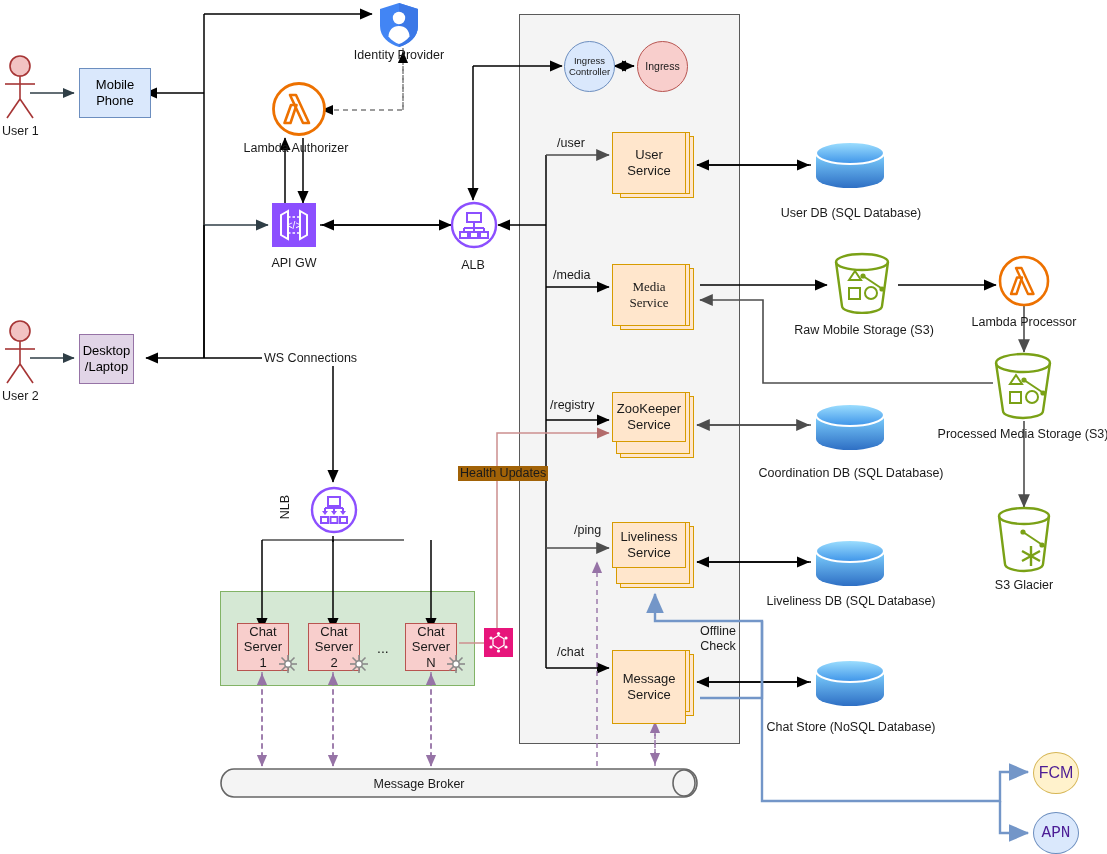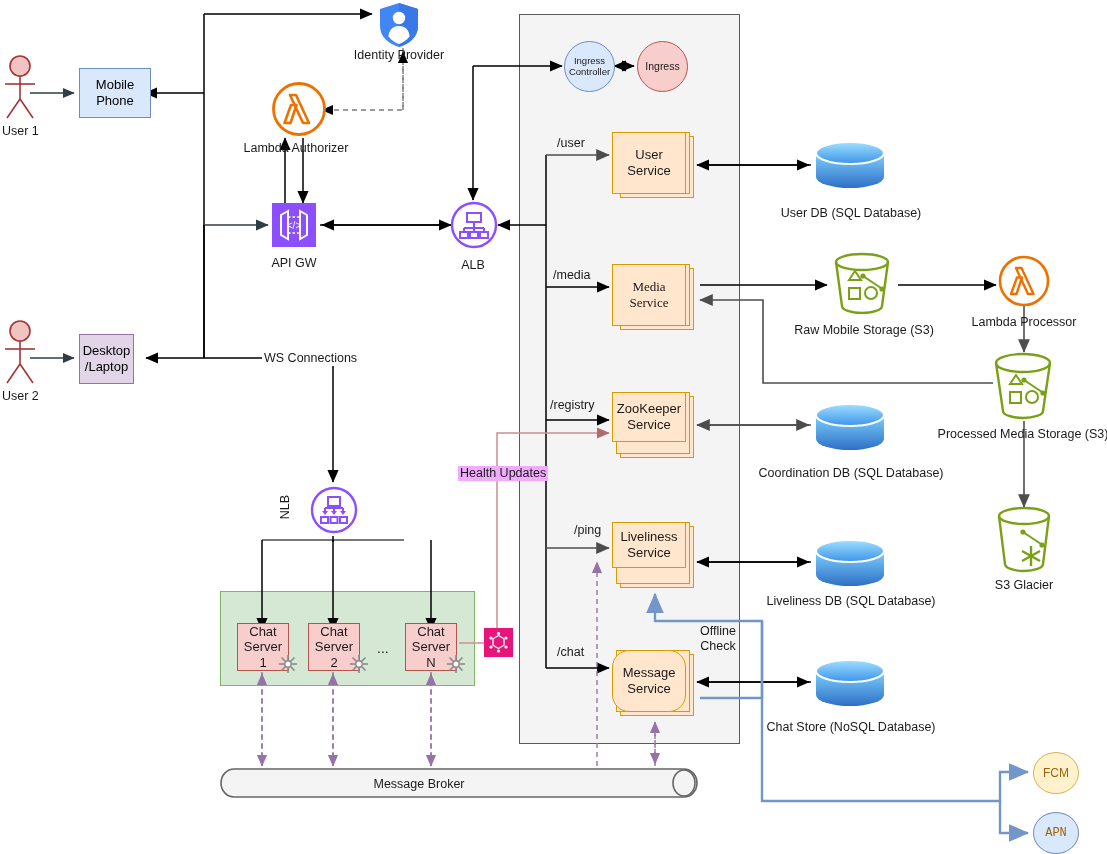--- a/index.html
+++ b/index.html
@@ -14,21 +14,21 @@
   .svc .sheet{position:absolute;background:#ffe6cc;border:1.6px solid #d79b00;box-sizing:border-box;}
   .svc .sheet.s3{left:8px;top:8px;}
   .svc .sheet.s2{left:4px;top:4px;}
   .svc .sheet.s1{left:0;top:4px;display:flex;align-items:center;justify-content:center;
      text-align:center;font-size:13px;line-height:1.25;color:#1a1a1a;}
   .chatsvr{position:absolute;background:#f8cecc;border:1.5px solid #b85450;box-sizing:border-box;
      display:flex;align-items:center;justify-content:center;text-align:center;font-size:13px;line-height:1.2;color:#1a1a1a;}
   .circ{position:absolute;border-radius:50%;box-sizing:border-box;display:flex;align-items:center;
      justify-content:center;text-align:center;font-size:9.5px;line-height:1.1;color:#1a1a1a;}
   .ell{position:absolute;border-radius:50%;box-sizing:border-box;display:flex;align-items:center;
-     justify-content:center;font-size:12px;color:#a16207;}
+     justify-content:center;font-size:16px;color:#4c1d95;}
   .mobilebox{position:absolute;background:#dae8fc;border:1.5px solid #6c8ebf;box-sizing:border-box;
      display:flex;align-items:center;justify-content:center;text-align:center;font-size:13px;line-height:1.22;}
   .deskbox{position:absolute;background:#e1d5e7;border:1.5px solid #9673a6;box-sizing:border-box;
      display:flex;align-items:center;justify-content:center;text-align:center;font-size:13px;line-height:1.22;}
   svg.ov{position:absolute;left:0;top:0;width:1107px;height:854px;pointer-events:none;}
   .broker-label{position:absolute;font-size:12.5px;color:#1a1a1a;}
 </style>
 </head>
 <body>
 
@@ -258,21 +258,21 @@
       <rect x="20.5" y="31" width="7" height="6" fill="none" stroke="#8c4fff" stroke-width="2"></rect>
       <rect x="30" y="31" width="7" height="6" fill="none" stroke="#8c4fff" stroke-width="2"></rect>
     </svg>
   </div>
   <div class="abs" style="left:278px;top:495px;width:16px;height:36px;">
     <span style="display:block;writing-mode:vertical-rl;transform:rotate(180deg);font-size:12.5px;color:#1a1a1a;">NLB</span>
   </div>
 
   <div class="lbl" style="left:262px;top:351px;background:#fff;padding:0 2px;">WS Connections</div>
 
-  <div class="lbl" style="left:458px;top:466px;background:#f0abfc;padding:0 2px;">Health Updates</div>
+  <div class="lbl" style="left:458px;top:466px;background:#a16207;padding:0 2px;">Health Updates</div>
 
   <div class="circ" style="left:564px;top:41px;width:51px;height:51px;background:#dae8fc;border:1.4px solid #6c8ebf;">
     <span>
       <span>Ingress</span><br>
       <span>Controller</span>
     </span>
   </div>
   <div class="circ" style="left:637px;top:41px;width:51px;height:51px;background:#f8cecc;border:1.4px solid #b85450;font-size:10.5px;">
     <span>Ingress</span>
   </div>
@@ -321,21 +321,21 @@
         <span>Liveliness</span><br>
         <span>Service</span>
       </span>
     </div>
   </div>
   <div class="lbl" style="left:558px;top:523px;margin-left:16px;">/ping</div>
 
   <div class="svc" style="left:612px;top:646px;width:90px;height:74px;">
     <div class="sheet s3" style="width:74px;height:62px;"></div>
     <div class="sheet s2" style="width:74px;height:62px;"></div>
-    <div class="sheet s1" style="width:74px;height:62px;border-radius:17px;">
+    <div class="sheet s1" style="width:74px;height:74px;">
       <span>
         <span>Message</span><br>
         <span>Service</span>
       </span>
     </div>
   </div>
   <div class="lbl" style="left:557px;top:645px;">/chat</div>
 
   <div class="lbl" style="left:700px;top:624px;text-align:center;">
     <span>Offline</span><br>

